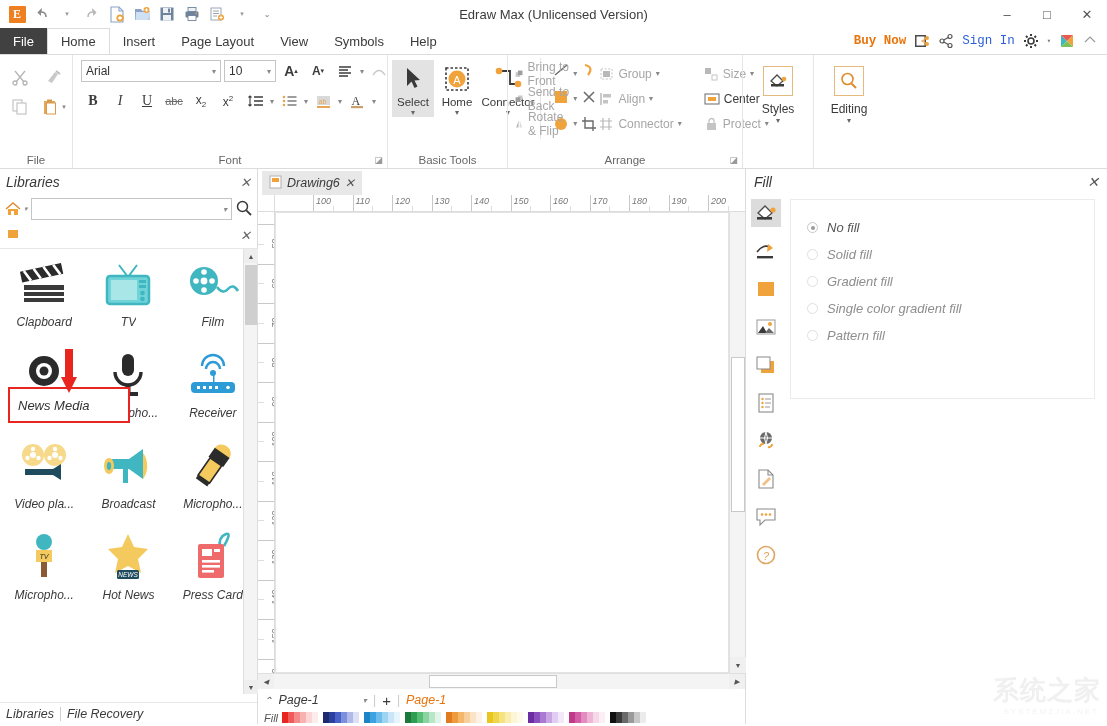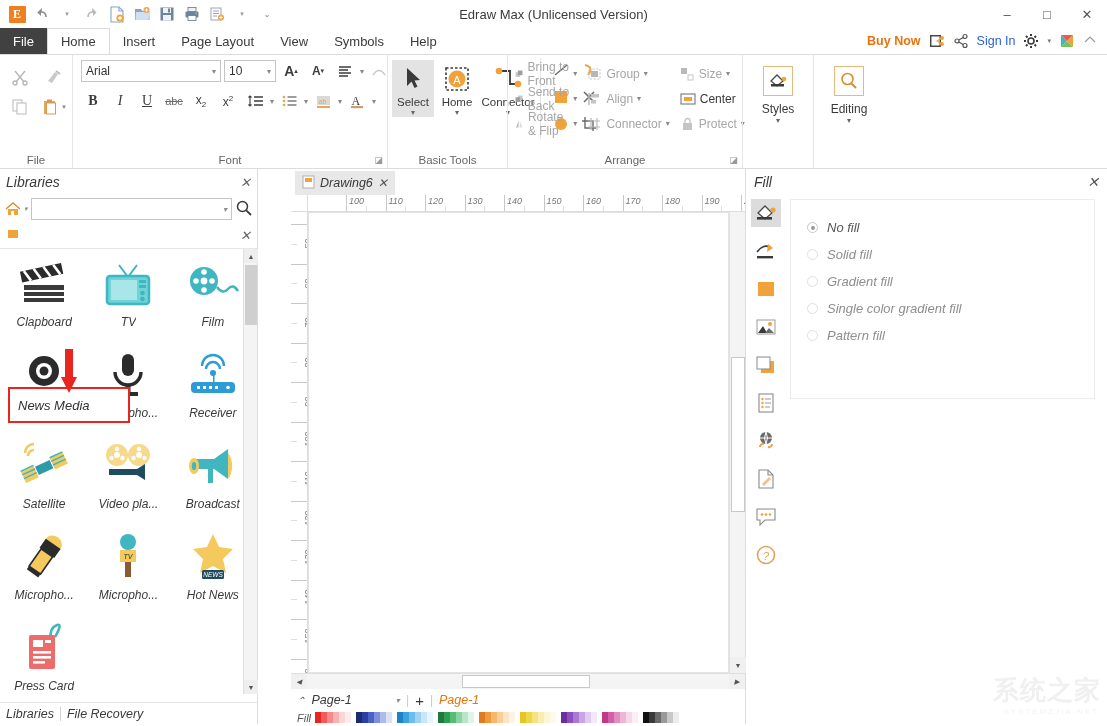--- a/index.html
+++ b/index.html
@@ -18,21 +18,21 @@
   .logo-e { width:17px; height:17px; background:#ef8022; color:#fff; font-weight:bold; font-size:12px;
             display:flex; align-items:center; justify-content:center; border-radius:1px; font-family:"Liberation Serif",serif;}
   .apptitle { position:absolute; left:0; right:0; text-align:center; font-size:13px; color:#3b3b3b; pointer-events:none;}
   .wctrls { margin-left:auto; display:flex; }
   .wbtn { width:40px; height:28px; display:flex; align-items:center; justify-content:center; font-size:13px; color:#555;}
   
   .menubar { height:26px; display:flex; align-items:stretch; background:#fff; position:relative; }
   .mtab { padding:0 13px; display:flex; align-items:center; font-size:13px; color:#3a3a3a; }
   .mtab.file { background:#414141; color:#fff; }
   .mtab.active { background:#fff; border-top:1px solid #dcdcdc; border-left:1px solid #dcdcdc; border-right:1px solid #dcdcdc;}
-  .menuright { margin-left:auto; display:flex; align-items:center; gap:8px; padding-right:8px; }
+  .menuright { margin-left:auto; display:flex; align-items:center; gap:8px; padding-right:8px;font-family:Liberation Mono, monospace; }
   .buynow { color:#e8740c; font-weight:bold; font-size:12.5px; }
   .signin { color:#2b5fd9; font-size:12.5px; }
   .mini-ic { width:16px; height:16px; display:inline-block; }
   
   .ribbon { height:115px; border-top:1px solid #dcdcdc; border-bottom:1px solid #dcdcdc; display:flex; background:#fff; position:relative;}
   .rgroup { position:relative; display:flex; flex-direction:column; height:100%; padding:3px 4px 0 4px; }
   .rgroup + .rgroup { border-left:1px solid #e6e6e6; }
   .rgtitle { position:absolute; bottom:2px; width:100%; left:0; text-align:center; font-size:11.5px; color:#666; }
   .rgbody { flex:1; display:flex; align-items:flex-start; }
   .dlg-launch { position:absolute; right:4px; bottom:3px; font-size:9px; color:#999; }
@@ -50,21 +50,21 @@
   
   .btgrp { width:120px; }
   .bt-items { display:flex; gap:2px; padding-top:2px;}
   .bt-item { width:42px; text-align:center; font-size:11.5px; color:#3a3a3a; padding-top:2px;}
   .bt-item .glyph { height:34px; display:flex; align-items:center; justify-content:center; }
   .bt-item.sel { background:#e3e3e3; }
   .bt-arrow { font-size:8px; color:#666; }
   .shapes-col { display:grid; grid-template-columns:28px 28px; grid-template-rows:repeat(3,27px); align-items:center; justify-items:center; margin-left:4px; border-left:1px solid #e6e6e6; padding-left:6px;}
   
   .argrp { width:235px; }
-  .argrid { display:grid; grid-template-columns:auto auto auto; grid-template-rows:repeat(3,25px); gap:0 4px; padding-top:3px;}
+  .argrid { display:grid; grid-template-columns:auto auto auto; grid-template-rows:repeat(3,25px); gap:0 16px; padding-top:3px;}
   .aritem { display:flex; align-items:center; gap:4px; font-size:12px; color:#a6a6a6; padding:0 3px;}
   .aritem.enabled { color:#3a3a3a; }
   
   .bigbtn { width:62px; text-align:center; font-size:12px; color:#3a3a3a; padding-top:8px;}
   .bigbtn .bgl { width:30px; height:30px; margin:0 auto 6px auto; border:1px solid #e6b97f; display:flex; align-items:center; justify-content:center;}
   
   .main { display:flex; height:555px;font-style:italic; }
   
   .libpanel { width:258px; border-right:1px solid #dcdcdc; display:flex; flex-direction:column; position:relative; background:#fff;}
   .libhead { height:26px; display:flex; align-items:center; padding:0 6px; font-size:14px; color:#3a3a3a;}
@@ -81,21 +81,21 @@
   .scr-up, .scr-dn { width:14px; height:14px; display:flex; align-items:center; justify-content:center; font-size:7px; color:#555; background:#eee;}
   .scr-thumb { position:absolute; top:16px; width:12px; height:60px; background:#cfcfcf; left:1px;}
   .libtabs { height:22px; display:flex; align-items:center; font-size:12.5px; color:#3a3a3a; border-top:1px solid #e6e6e6;}
   .libtabs span { padding:0 6px; }
   .libtabs .sep { width:1px; height:14px; background:#d0d0d0; padding:0;}
   
   .ann-box { position:absolute; left:8px; top:218px; width:122px; height:36px; border:2px solid #e8251f; background:#fff; z-index:40;
              display:flex; align-items:center; padding-left:8px; font-size:13px; color:#333;}
   .ann-arrow { position:absolute; left:60px; top:180px; width:18px; height:46px; z-index:41;}
   
-  .canvaswrap { flex:1; display:flex; flex-direction:column; background:#fff; position:relative;margin-left:33px; }
+  .canvaswrap { flex:1; display:flex; flex-direction:column; background:#fff; position:relative; }
   .tabrow { height:26px; display:flex; align-items:flex-end; background:#fff; padding-left:4px;}
   .doctab { height:24px; background:#e8e8e8; display:flex; align-items:center; gap:5px; padding:0 7px; font-size:12.5px; color:#3a3a3a;}
   .doctab .tx { font-size:12px; color:#555;}
   .rulertop { height:17px; display:flex; background:#fff; border-bottom:1px solid #dcdcdc; position:relative; overflow:hidden;}
   .rulertop .corner { width:17px; border-right:1px solid #dcdcdc;}
   .rtick { position:absolute; top:0; height:17px; font-size:9px; color:#777; border-left:1px solid #c8c8c8; padding-left:2px; line-height:13px;}
   .rtick.minor { border-left:1px solid #dedede; height:6px; top:11px;}
   .canvasbody { flex:1; display:flex; position:relative; }
   .rulerleft { width:17px; border-right:1px solid #dcdcdc; position:relative; background:#fff; overflow:hidden;}
   .ltick { position:absolute; left:0; width:17px; font-size:9px; color:#777; border-top:1px solid #c8c8c8;}
@@ -672,36 +672,20 @@
               <rect x="29" y="23" width="1.5" height="10" fill="#2c9bd6"></rect>
               <rect x="7" y="32" width="44" height="11" rx="4" fill="#2c9bd6"></rect>
               <rect x="13" y="36" width="3" height="3" fill="#fff"></rect>
               <rect x="19" y="36" width="3" height="3" fill="#fff"></rect>
               <rect x="25" y="36" width="3" height="3" fill="#fff"></rect>
               <rect x="31" y="36" width="3" height="3" fill="#fff"></rect>
               <circle cx="44" cy="37.5" r="1.8" fill="#fff"></circle>
             </svg>
         </div>
         <div class="sl">Receiver</div>
-      </div>
-      <div class="shapecell">
-        <div class="sv">
-          <svg width="58" height="50" viewBox="0 0 58 50">
-              <path d="M10 12 a9 9 0 0 1 9 -9" stroke="#f4c95d" stroke-width="2.6" fill="none"></path>
-              <path d="M13 15 a6 6 0 0 1 6 -6" stroke="#f4c95d" stroke-width="2.6" fill="none"></path>
-              <g transform="rotate(-25 29 26)">
-                <rect x="6" y="20" width="14" height="13" fill="#f4c95d"></rect>
-                <path d="M6 20h14M6 24h14M6 28h14" stroke="#3fb6c0" stroke-width="1.4"></path>
-                <rect x="38" y="20" width="14" height="13" fill="#f4c95d"></rect>
-                <path d="M38 20h14M38 24h14M38 28h14" stroke="#3fb6c0" stroke-width="1.4"></path>
-                <rect x="21" y="22" width="16" height="9" fill="#2e9aa6"></rect>
-              </g>
-            </svg>
-        </div>
-        <div class="sl">Satellite</div>
       </div>
       <div class="shapecell">
         <div class="sv">
           <svg width="58" height="50" viewBox="0 0 58 50">
               <circle cx="18" cy="14" r="11" fill="#f6d98a"></circle>
               <circle cx="18" cy="14" r="3" fill="#fff"></circle>
               <circle cx="18" cy="8" r="2.2" fill="#fff"></circle>
               <circle cx="12.5" cy="17" r="2.2" fill="#fff"></circle>
               <circle cx="23.5" cy="17" r="2.2" fill="#fff"></circle>
               <circle cx="40" cy="14" r="11" fill="#f6d98a"></circle>

